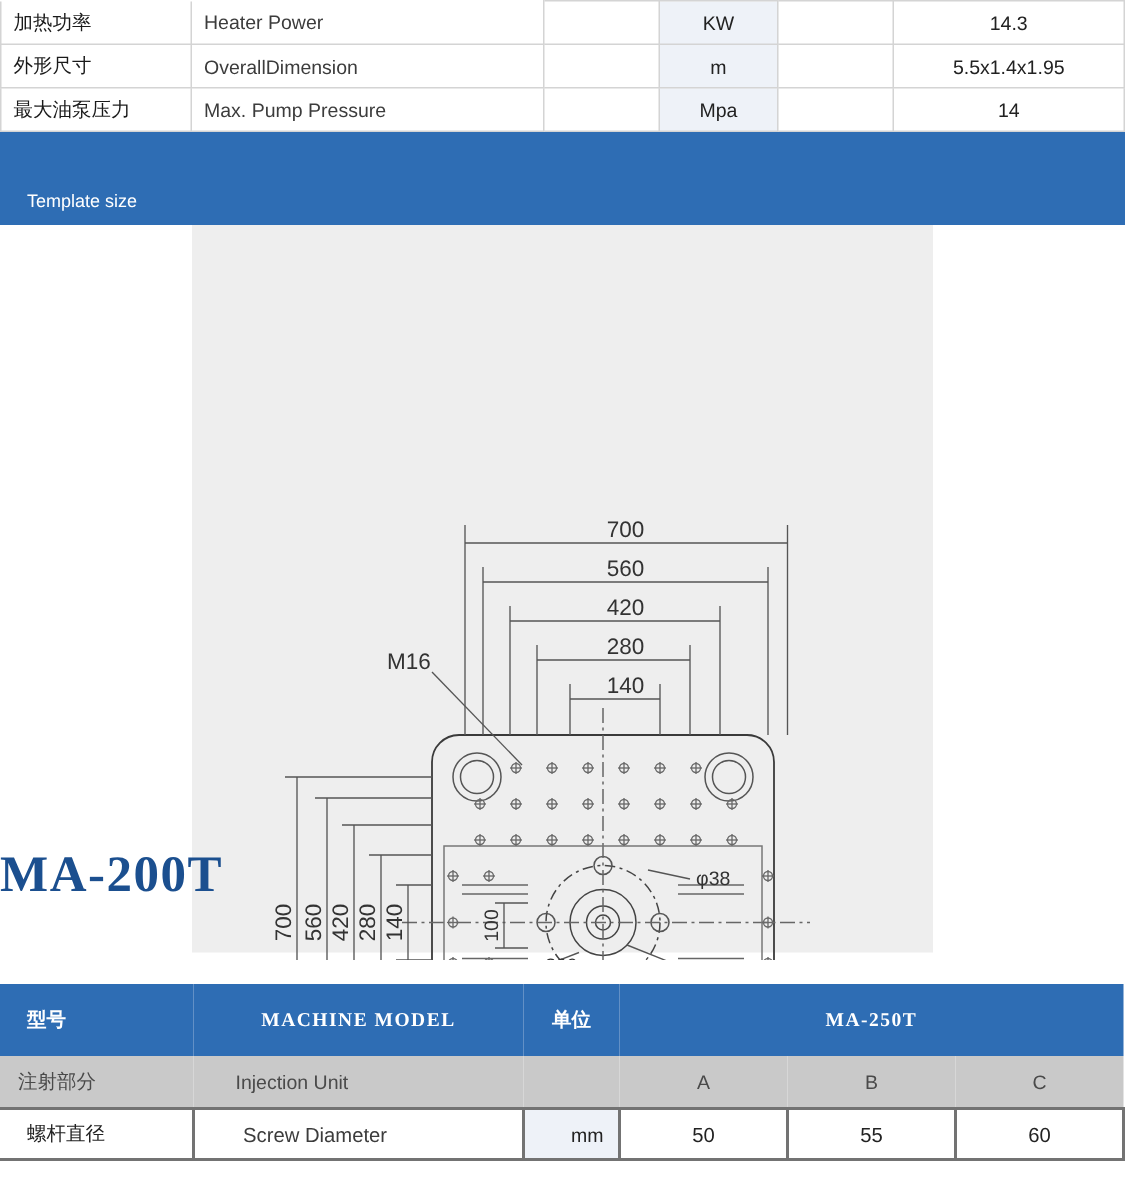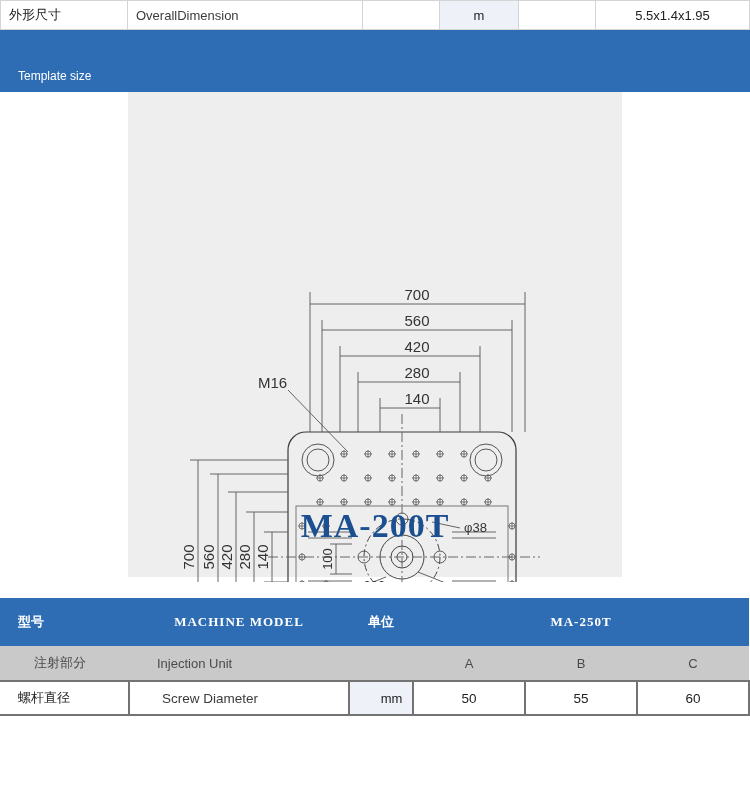--- a/index.html
+++ b/index.html
@@ -103,21 +103,20 @@
   .drawing-svg {
     position: absolute;
     left: 0;
     top: 0;
   }
   .model-label {
     position: absolute;
     left: 0;
     top: 415px;
     width: 750px;
-    text-align: center;
     font-family: "Liberation Serif", serif;
     font-size: 34px;
     font-weight: bold;
     color: #1b4f8f;
     letter-spacing: 1px;
   }
 
   
   table.bottom {
     border-collapse: collapse;
@@ -162,21 +161,21 @@
     font-weight: bold;
     text-align: center;
     letter-spacing: 1px;
   }
   tr.sub-head td {
     background: #c9c9c9;
     color: #4a4a4a;
     height: 32px;
   }
   td.sh-cn {
-    padding-left: 34px;
+    padding-left: 12px;
     font-size: 13px;
     color: #3a3a3a;
   }
   td.sh-en {
     font-size: 13.5px;
     color: #4a4a4a;
     padding-left: 28px;
   }
   td.sh-unit {
     background: #eef2f8;
@@ -217,27 +216,43 @@
     fill: #333;
   }
 </style>
 </head>
 <body>
 
 <div class="page">
 
   <table class="spec">
     <tbody>
+        <tr class="top-row">
+      <td class="cn">加热功率</td>
+      <td class="en">Heater Power</td>
+      <td class="spacer"></td>
+      <td class="unit">KW</td>
+      <td class="spacer"></td>
+      <td class="val">14.3</td>
+    </tr>
     <tr>
       <td class="cn">外形尺寸</td>
       <td class="en">OverallDimension</td>
       <td class="spacer"></td>
       <td class="unit">m</td>
       <td class="spacer"></td>
       <td class="val">5.5x1.4x1.95</td>
+    </tr>
+    <tr>
+      <td class="cn">最大油泵压力</td>
+      <td class="en">Max. Pump Pressure</td>
+      <td class="spacer"></td>
+      <td class="unit">Mpa</td>
+      <td class="spacer"></td>
+      <td class="val">14</td>
     </tr>
   </tbody>
     </table>
 
   <div class="banner">
     <div class="en-title">Template size</div>
   </div>
 
   <div class="drawing-wrap">
     <div class="drawing-bg"></div>

